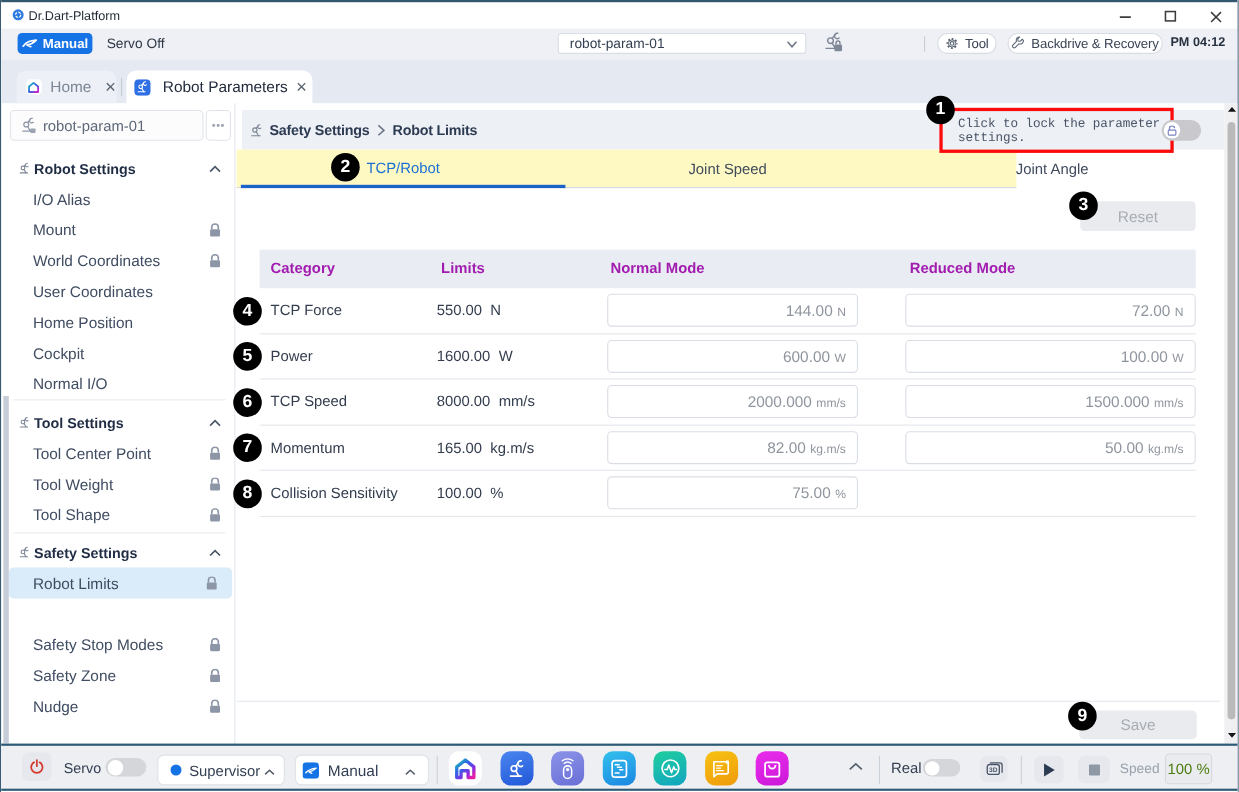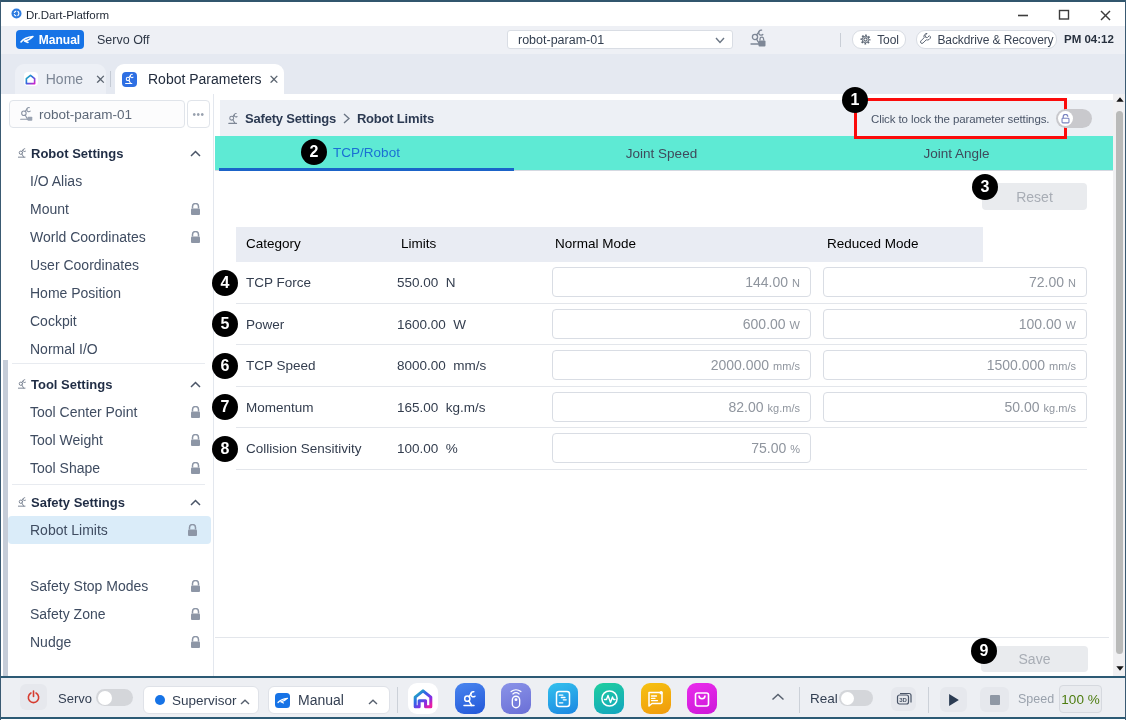--- a/index.html
+++ b/index.html
@@ -56,42 +56,42 @@
   .sb-div { position:absolute; left:10px; width:193px; height:1px; background:#e8ebf0; }
   .lockico { position:absolute; right:13px; top:8px; }
   #sb-scroll { position:absolute; left:1px; top:266px; width:5px; height:316px; background:#c6cdd8; }
 
   
   #main { position:absolute; left:214px; top:94px; width:898px; height:582px; background:#fff; }
   #crumb { position:absolute; left:5px; top:6px; width:893px; height:36px; background:#edf0f5;
            display:flex; align-items:center; }
   #crumb .c1 { font-size:13px; font-weight:bold; color:#2c3a52; letter-spacing:-0.2px; }
   #redbox { position:absolute; left:639px; top:4px; width:213px; height:41px; z-index:5;
-            border:3.5px solid #fb0b0b; display:flex; align-items:center; }
-  #mtabs { position:absolute; left:0; top:42px; width:898px; height:35px; background:#5eead4;
+            border:3.5px solid #fb0b0b; display:flex; align-items:center;font-family:Liberation Mono, monospace; }
+  #mtabs { position:absolute; left:0; top:42px; width:709px; height:35px; background:#fef9c3;
            border-bottom:1px solid #d5d9e1; }
   .mtab { position:absolute; top:0; width:295px; height:35px; display:flex; align-items:center;
           justify-content:center; font-size:13.5px; color:#3f4a5c; }
   #mtab-active { left:4px; color:#1a6fd4; border-bottom:3px solid #1b63c8; }
   .graybtn { position:absolute; background:#e9ebee; border-radius:4px; color:#a8adb5; font-size:14px;
              display:flex; align-items:center; justify-content:center; }
   
-  #thead { position:absolute; left:21px; top:133px; width:747px; height:35px; background:#e9ecf3;
-           font-size:13.5px; font-weight:normal; color:#000000; }
+  #thead { position:absolute; left:21px; top:133px; width:851px; height:35px; background:#e9ecf3;
+           font-size:13.5px; font-weight:bold; color:#a21caf; }
   #thead span { position:absolute; top:9px; }
   .trow { position:absolute; left:21px; width:851px; border-bottom:1px solid #e3e6eb;
           font-size:13.5px; color:#333d4e; }
   .trow .cat { position:absolute; left:10px; top:50%; transform:translateY(-50%); }
   .trow .lim { position:absolute; left:161px; top:50%; transform:translateY(-50%); }
   .inp { position:absolute; top:50%; transform:translateY(-50%); height:30px; background:#fff;
          border:1px solid #d9dde4; border-radius:4px; display:flex; align-items:baseline;
          justify-content:flex-end; padding-right:10px; color:#8f959e; }
   .inp .num { font-size:14px; line-height:28px; }
   .inp .unit { font-size:11px; margin-left:4px; line-height:28px; }
-  .inp-n { left:316px; width:259px; }
+  .inp-n { left:316px; width:228px; }
   .inp-r { left:587px; width:264px; }
 
   
   .badge { position:absolute; width:26px; height:26px; border-radius:50%; background:#000;
            color:#fff; font-size:16px; font-weight:bold; display:flex; align-items:center;
            justify-content:center; z-index:30; }
 
   
   #vscroll { position:absolute; left:1112px; top:94px; width:13px; height:582px; background:#f0f0f2; }
   #vthumb { position:absolute; left:2.5px; top:17px; width:7px; height:543px; background:#b9bab9;

